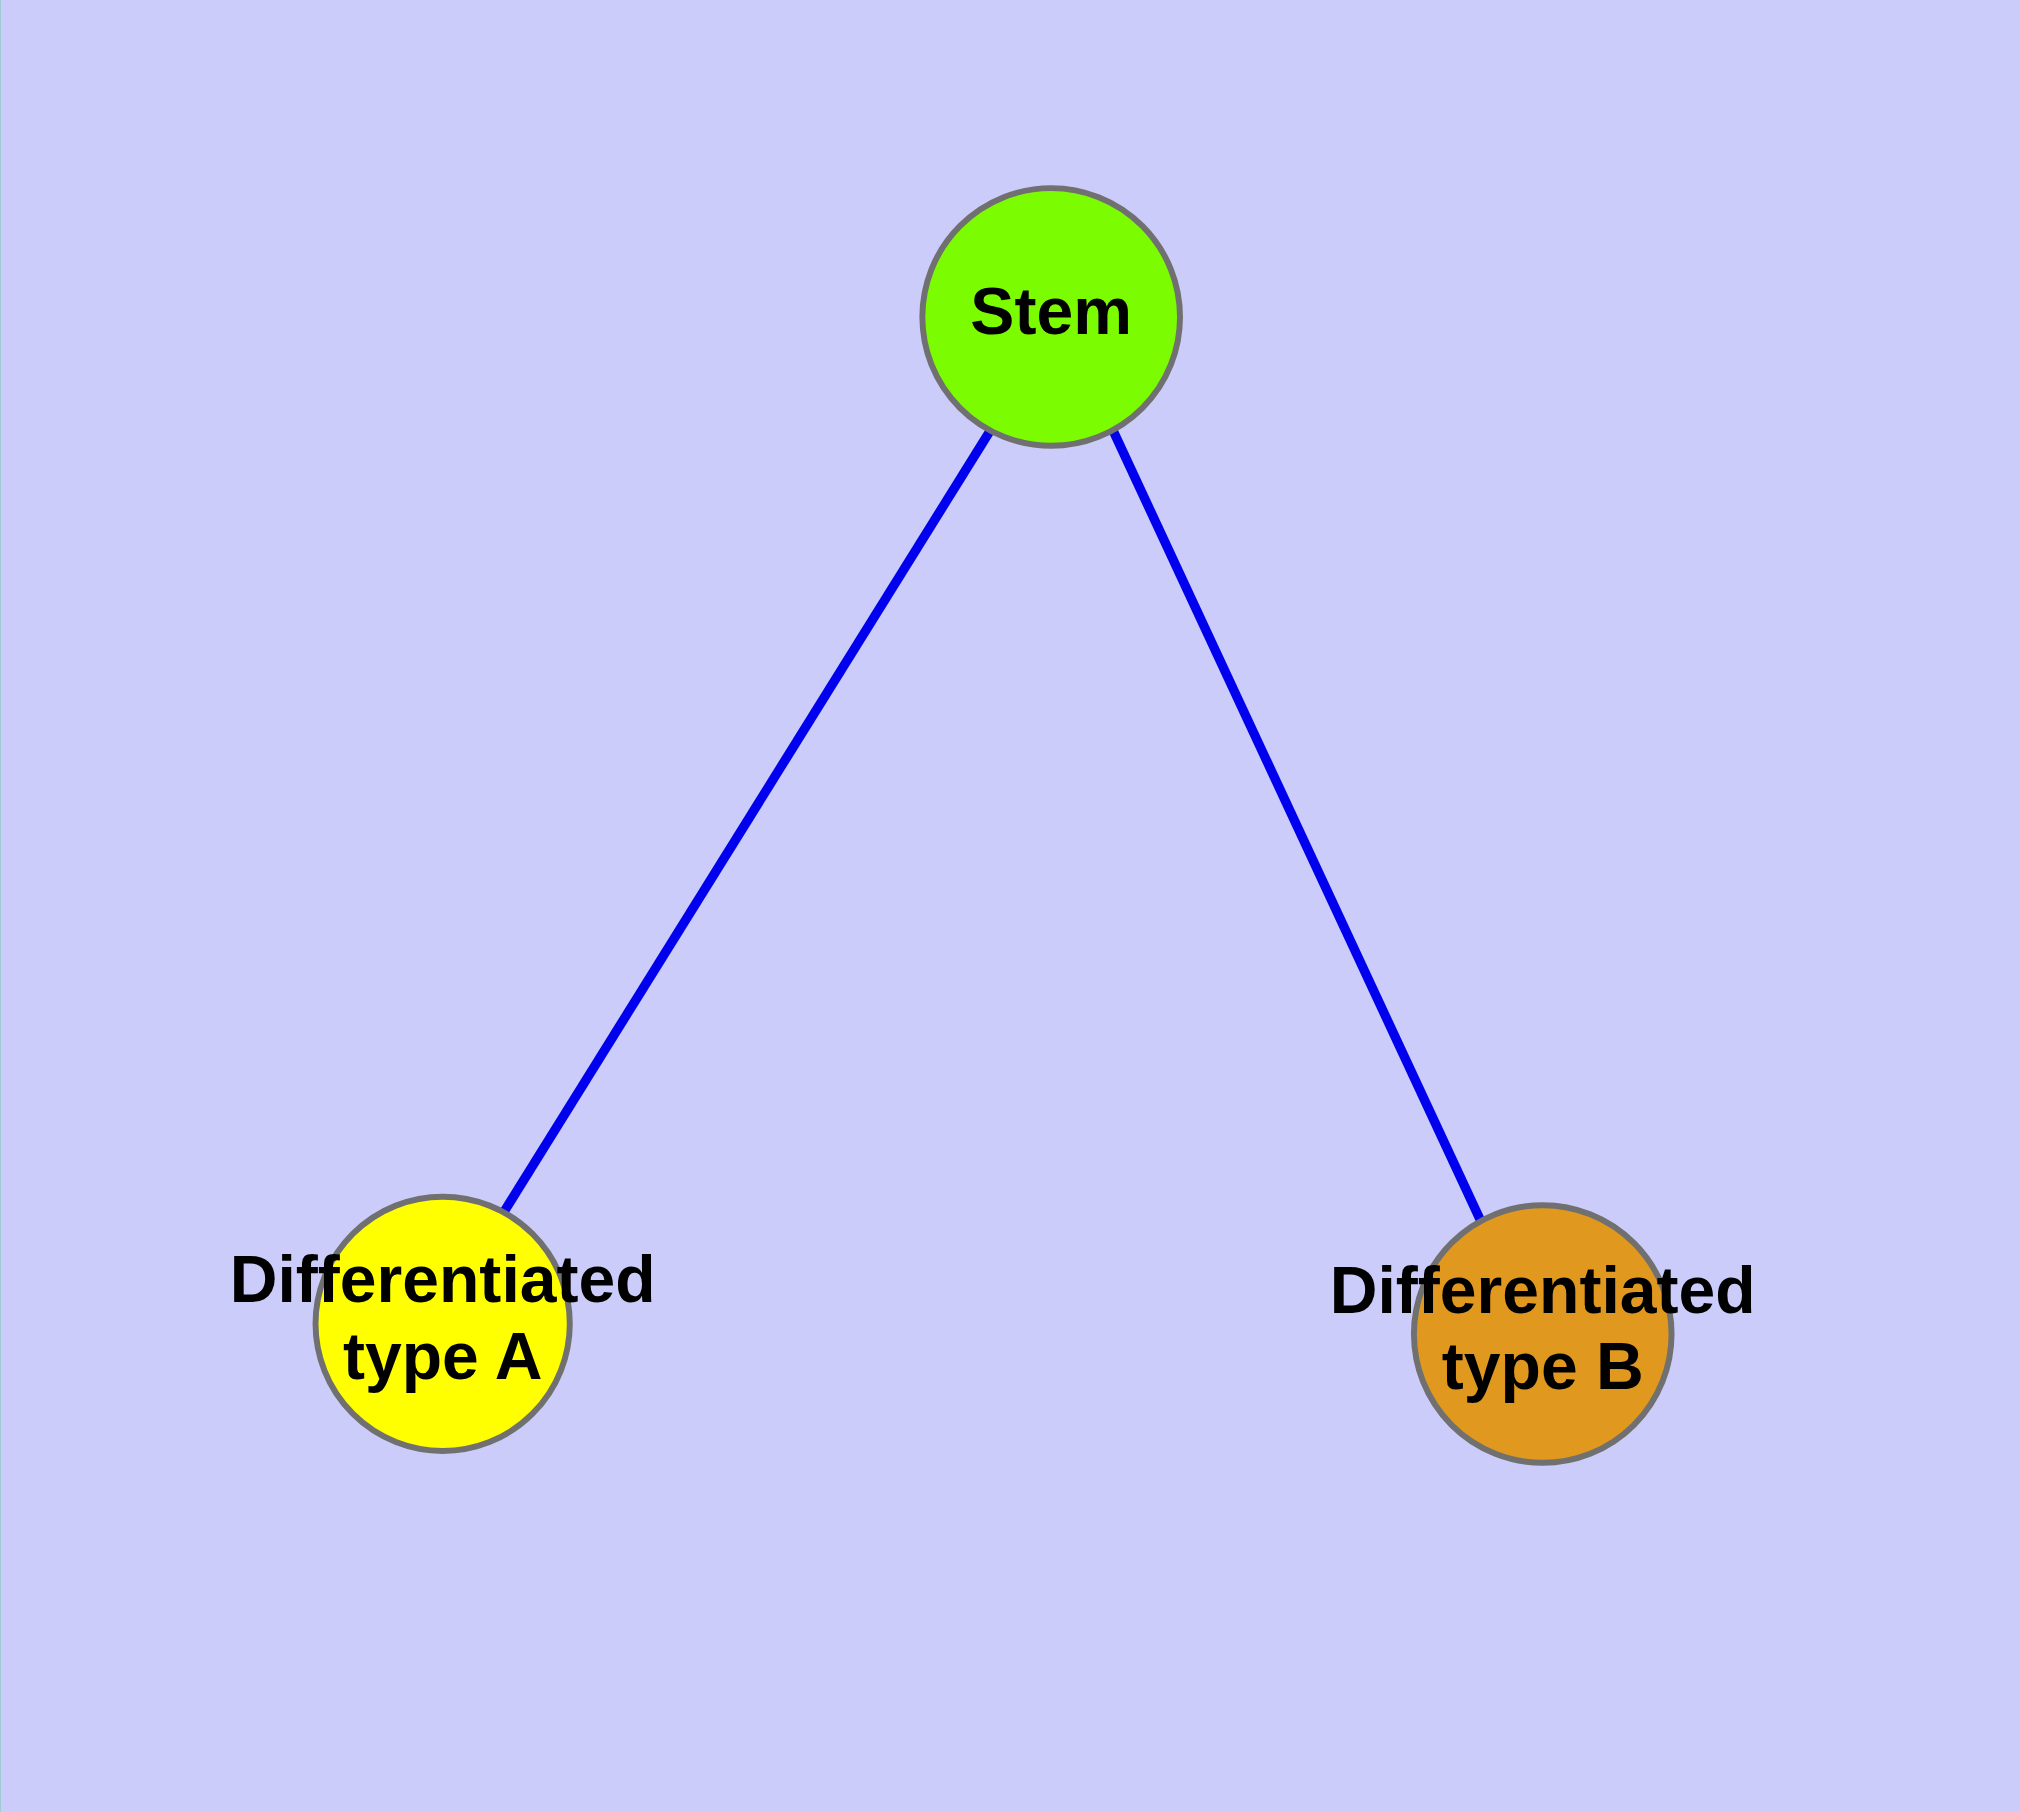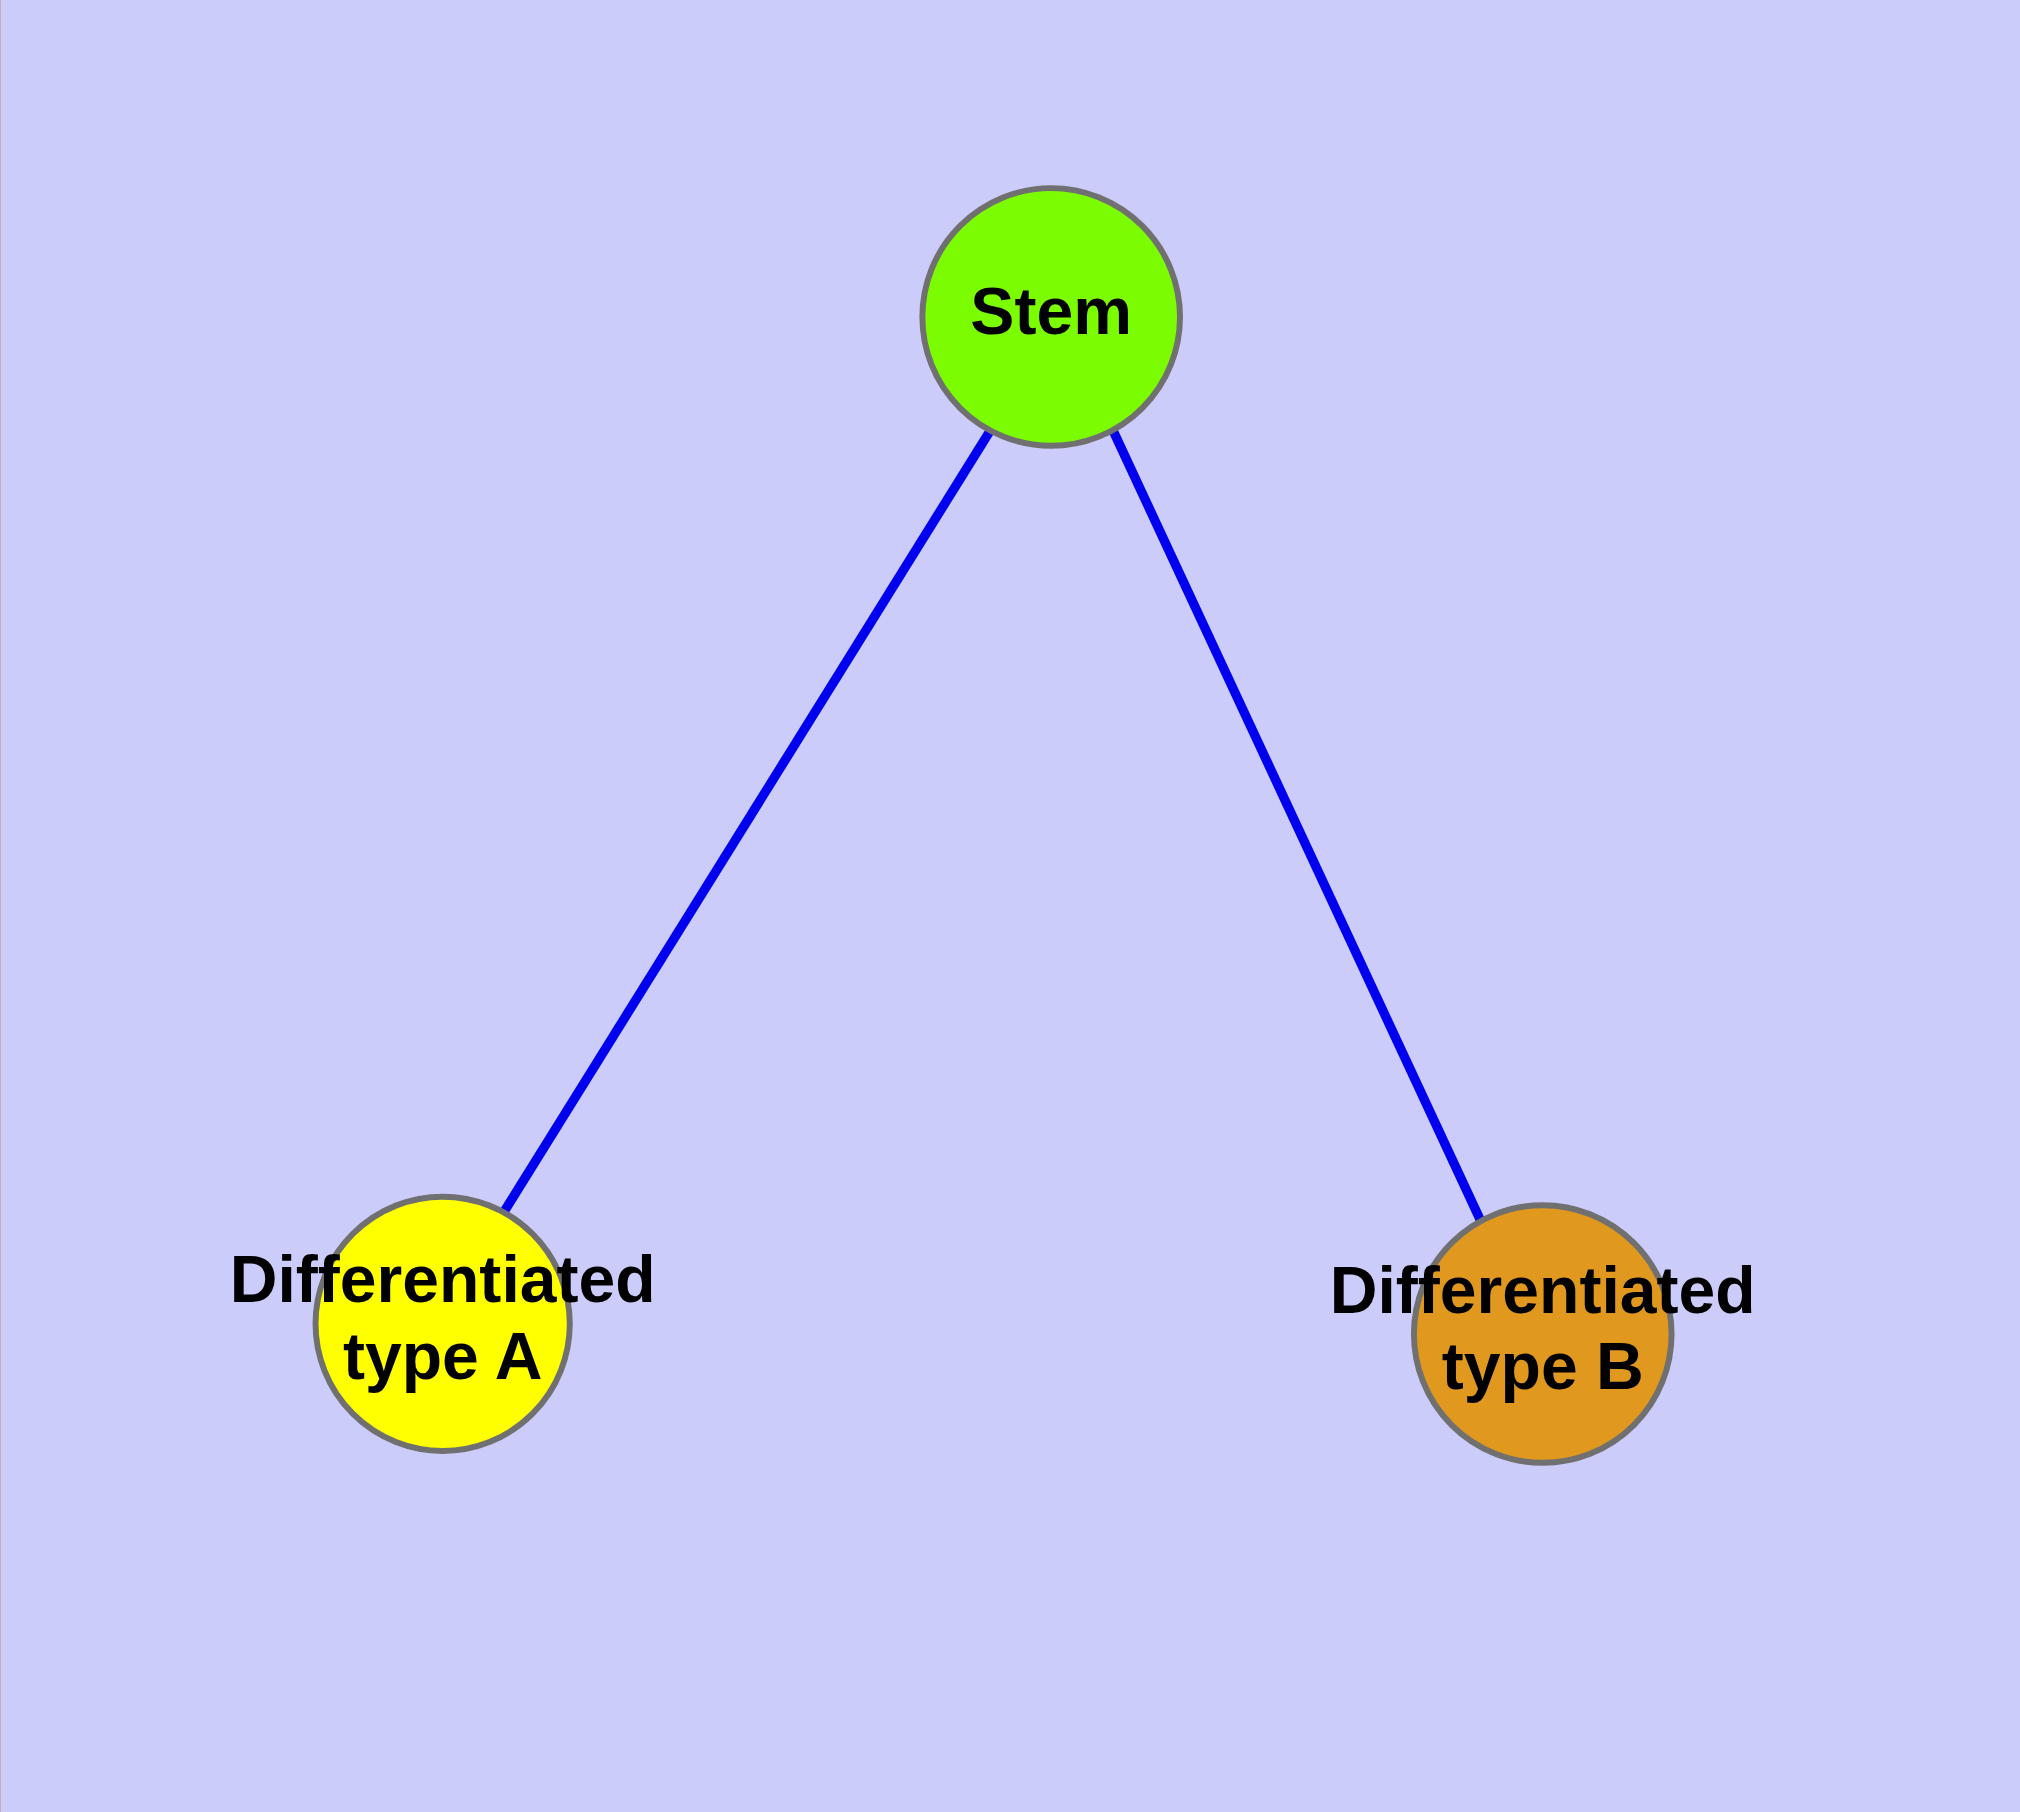--- a/index.html
+++ b/index.html
@@ -27,21 +27,21 @@
     font-weight: bold;
     fill: #000000;
     text-anchor: middle;
     dominant-baseline: middle;
     white-space: pre;
   }
 </style>
 </head>
 <body>
 
-<div id="canvas" style="background: #a16207; width: 2021px; height: 1812px;">
+<div id="canvas" style="background: #22c55e; width: 2021px; height: 1812px;">
   <svg id="graph-svg" viewBox="0 0 2384 2138" xmlns="http://www.w3.org/2000/svg" style="width: 2021px; height: 1812px;">
 
     <rect id="bg-rect" x="0" y="0" width="2384" height="2138" fill="#ccccfa"></rect>
 
     <g id="edges-layer">
         <line x1="1170" y1="505" x2="593" y2="1432" stroke="#0000ee" stroke-width="11" stroke-linecap="butt"></line>
         <line x1="1313" y1="508" x2="1748" y2="1443" stroke="#0000ee" stroke-width="11" stroke-linecap="butt"></line>
       </g>
     <g id="nodes-layer">
         <circle cx="1240" cy="374" r="152" fill="#7cfc00" stroke="#707070" stroke-width="7"></circle>

